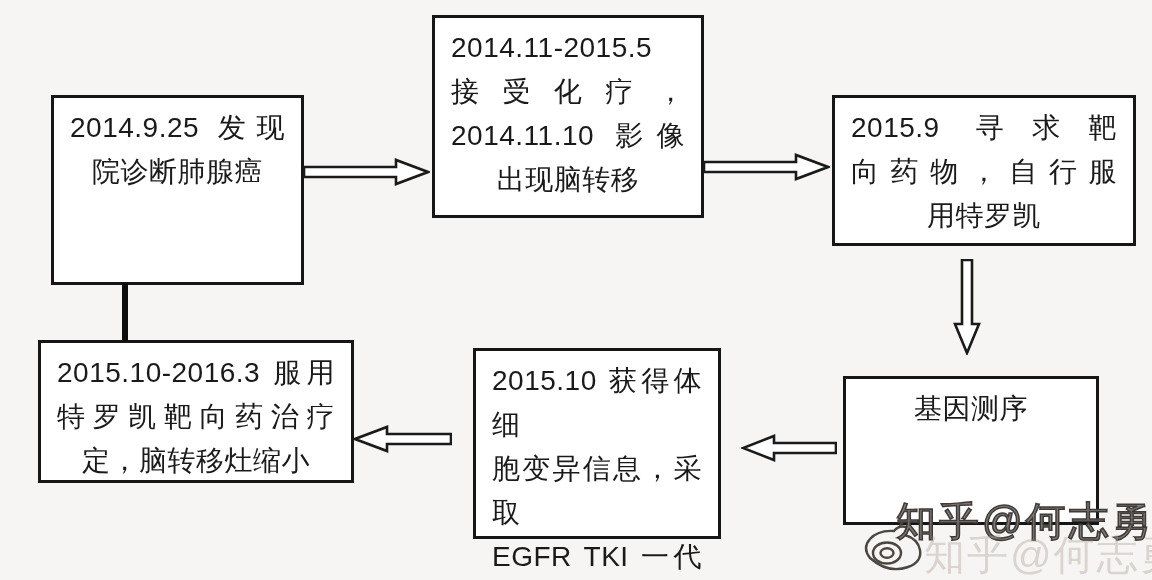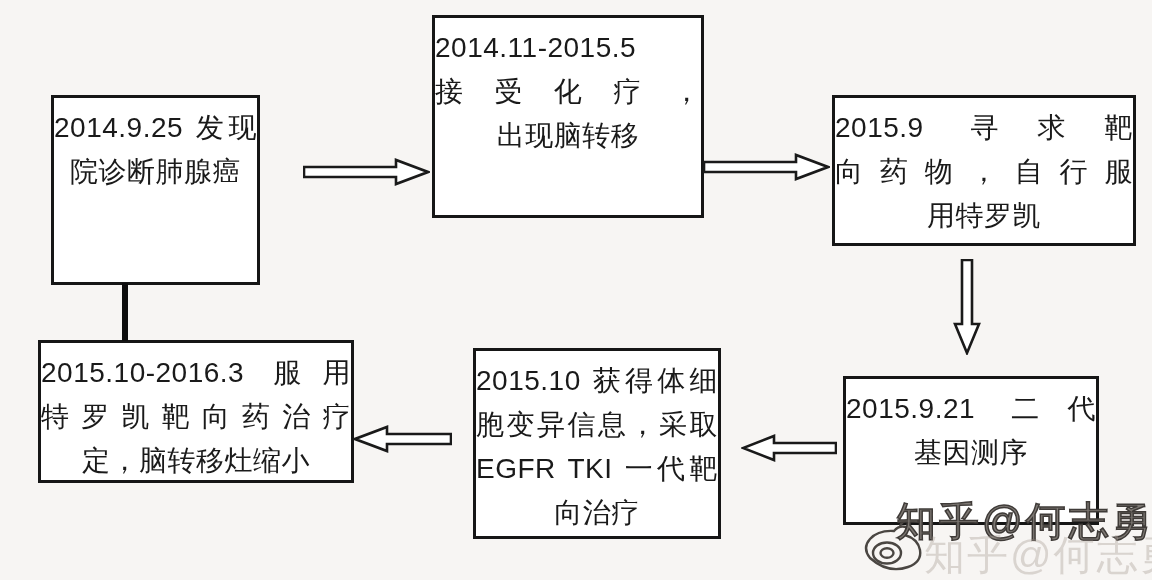--- a/index.html
+++ b/index.html
@@ -5,24 +5,24 @@
   html,body{margin:0;padding:0;}
   .canvas{
     position:relative;width:1152px;height:580px;overflow:hidden;
     background:#f7f5f3;
     font-family:"Liberation Sans",sans-serif;
     color:#1a1a1a;
   }
   .box{
     position:absolute;box-sizing:border-box;
     background:#ffffff;border:3px solid #161616;
-    padding:8px 0;font-size:28px;line-height:44px;
+    padding:8px 16px;font-size:28px;line-height:44px;
     letter-spacing:0.5px;
   }
-  .box1{left:51px;top:95px;width:209px;height:190px;}
+  .box1{left:51px;top:95px;width:253px;height:190px;}
   .box2{left:432px;top:15px;width:272px;height:203px;}
   .box3{left:832px;top:95px;width:304px;height:151px;}
   .box4{left:843px;top:376px;width:256px;height:149px;}
   .box5{left:473px;top:348px;width:248px;height:191px;}
   .box6{left:38px;top:340px;width:316px;height:143px;}
   .jline{text-align:justify;text-align-last:justify;}
   .lline{text-align:center;}
   .arrow{position:absolute;}
   .a1{left:303px;top:154px;}
   .a2{left:703px;top:149px;}
@@ -54,31 +54,31 @@
 <div class="canvas">
 
   <div class="box box1">
     <div class="jline">2014.9.25 发现</div>
     <div class="lline">院诊断肺腺癌</div>
   </div>
 
   <div class="box box2">
     <div class="jline">2014.11-2015.5</div>
     <div class="jline">接受化疗，</div>
+    <div class="jline">2014.11.10 影像</div>
     <div class="lline">出现脑转移</div>
   </div>
 
   <div class="box box3">
     <div class="jline">2015.9 寻求靶</div>
     <div class="jline">向药物，自行服</div>
     <div class="lline">用特罗凯</div>
   </div>
 
   <div class="box box4">
-    <div class="jline">2015.9.21 二代</div>
     <div class="lline">基因测序</div>
   </div>
 
   <div class="box box5">
     <div class="jline">2015.10 获得体细</div>
     <div class="jline">胞变异信息，采取</div>
     <div class="jline">EGFR TKI 一代靶</div>
     <div class="lline">向治疗</div>
   </div>
 

